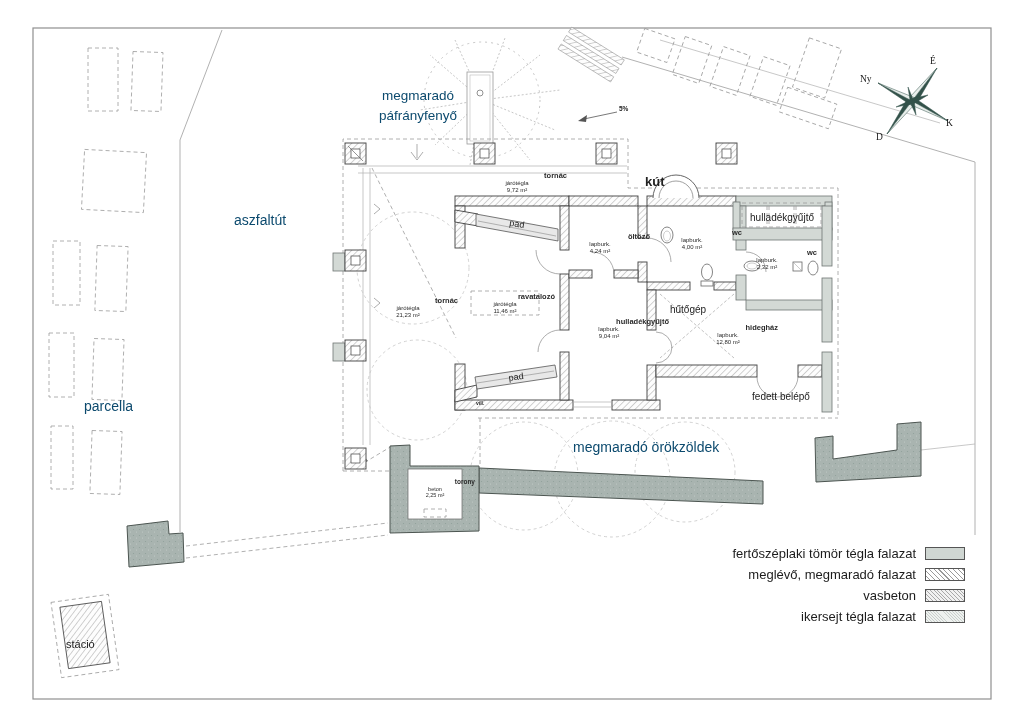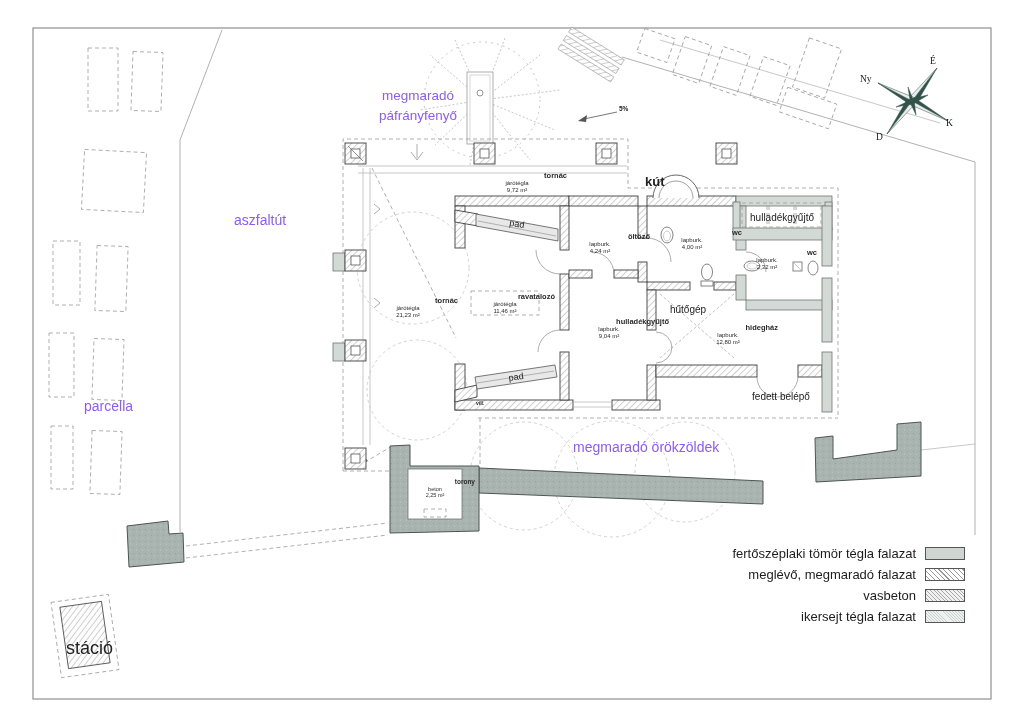--- a/index.html
+++ b/index.html
@@ -9,21 +9,21 @@
   .w{fill:url(#hat);stroke:#3e3e3e;stroke-width:0.9;}
   .gw{fill:#d3d9d5;stroke:#6f7673;stroke-width:0.8;}
   .st{fill:url(#stone);stroke:#4c5551;stroke-width:1;}
   .dz{fill:none;stroke:#9c9c9c;stroke-width:0.8;stroke-dasharray:4 3;}
   .dzl{fill:none;stroke:#c6c6c6;stroke-width:0.8;stroke-dasharray:3 3;}
   .tl{stroke:#b0b0b0;stroke-width:0.7;fill:none;}
   .bl{stroke:#a8a8a8;stroke-width:0.9;fill:none;}
   .da{fill:none;stroke:#8a8a8a;stroke-width:0.7;}
   .fx{fill:#fff;stroke:#666;stroke-width:0.8;}
   .lbl{position:absolute;color:#222;white-space:nowrap;}
-  .big{font-size:13.5px;color:#8b5cf6;}
+  .big{font-size:13.5px;color:#0c4a6e;}
   .ctr{text-align:center;}
   .roomlbl{position:absolute;text-align:center;line-height:1.2;color:#2a2a2a;}
   .rname{font-size:7.5px;font-weight:bold;text-align:right;}
   .rsub{font-size:6px;}
   .sm .rname{font-size:6.5px;}
   .sm .rsub{font-size:5.5px;}
   .f8{font-size:10px;}
   .f7b{font-size:13px;font-weight:bold;}
   .f9{font-size:9px;}
   .tiny{font-size:5px;font-weight:bold;}
@@ -269,21 +269,21 @@
     <polygon points="916,115 909,100 914,100" fill="#33524a"></polygon>
     <polygon points="896,107 913,99 911,104" fill="#33524a"></polygon>
   </g>
 </svg>
 
 <div class="lbl big ctr" style="left:338px;top:88px;width:160px;">megmaradó</div>
 <div class="lbl big ctr" style="left:338px;top:108px;width:160px;">páfrányfenyő</div>
 <div class="lbl big" style="left:234px;top:212px;font-size:14px;">aszfaltút</div>
 <div class="lbl big" style="left:84px;top:398px;font-size:14px;">parcella</div>
 <div class="lbl big" style="left:573px;top:439px;font-size:14px;">megmaradó örökzöldek</div>
-<div class="lbl" style="left:66px;top:638px;font-size:18px;">stáció</div>
+<div class="lbl" style="left:66px;top:638px;font-size:11px;">stáció</div>
 <div class="lbl slope" style="left:619px;top:105px;">5%</div>
 <div class="lbl tiny" style="left:476px;top:400px;">vill.</div>
 <div class="lbl f7b" style="left:645px;top:174px;">kút</div>
 <div class="lbl f8 ctr" style="left:732px;top:212px;width:100px;">hulladékgyűjtő</div>
 <div class="lbl f8 ctr" style="left:648px;top:304px;width:80px;">hűtőgép</div>
 <div class="lbl f8 ctr" style="left:731px;top:391px;width:100px;">fedett belépő</div>
 <div class="lbl f9 ctr" style="left:492px;top:219px;width:50px;transform:rotate(9deg);">pad</div>
 <div class="lbl f9 ctr" style="left:491px;top:372px;width:50px;transform:rotate(-8deg);">pad</div>
 
 <div class="roomlbl" style="left:467px;top:171px;width:100px;">

